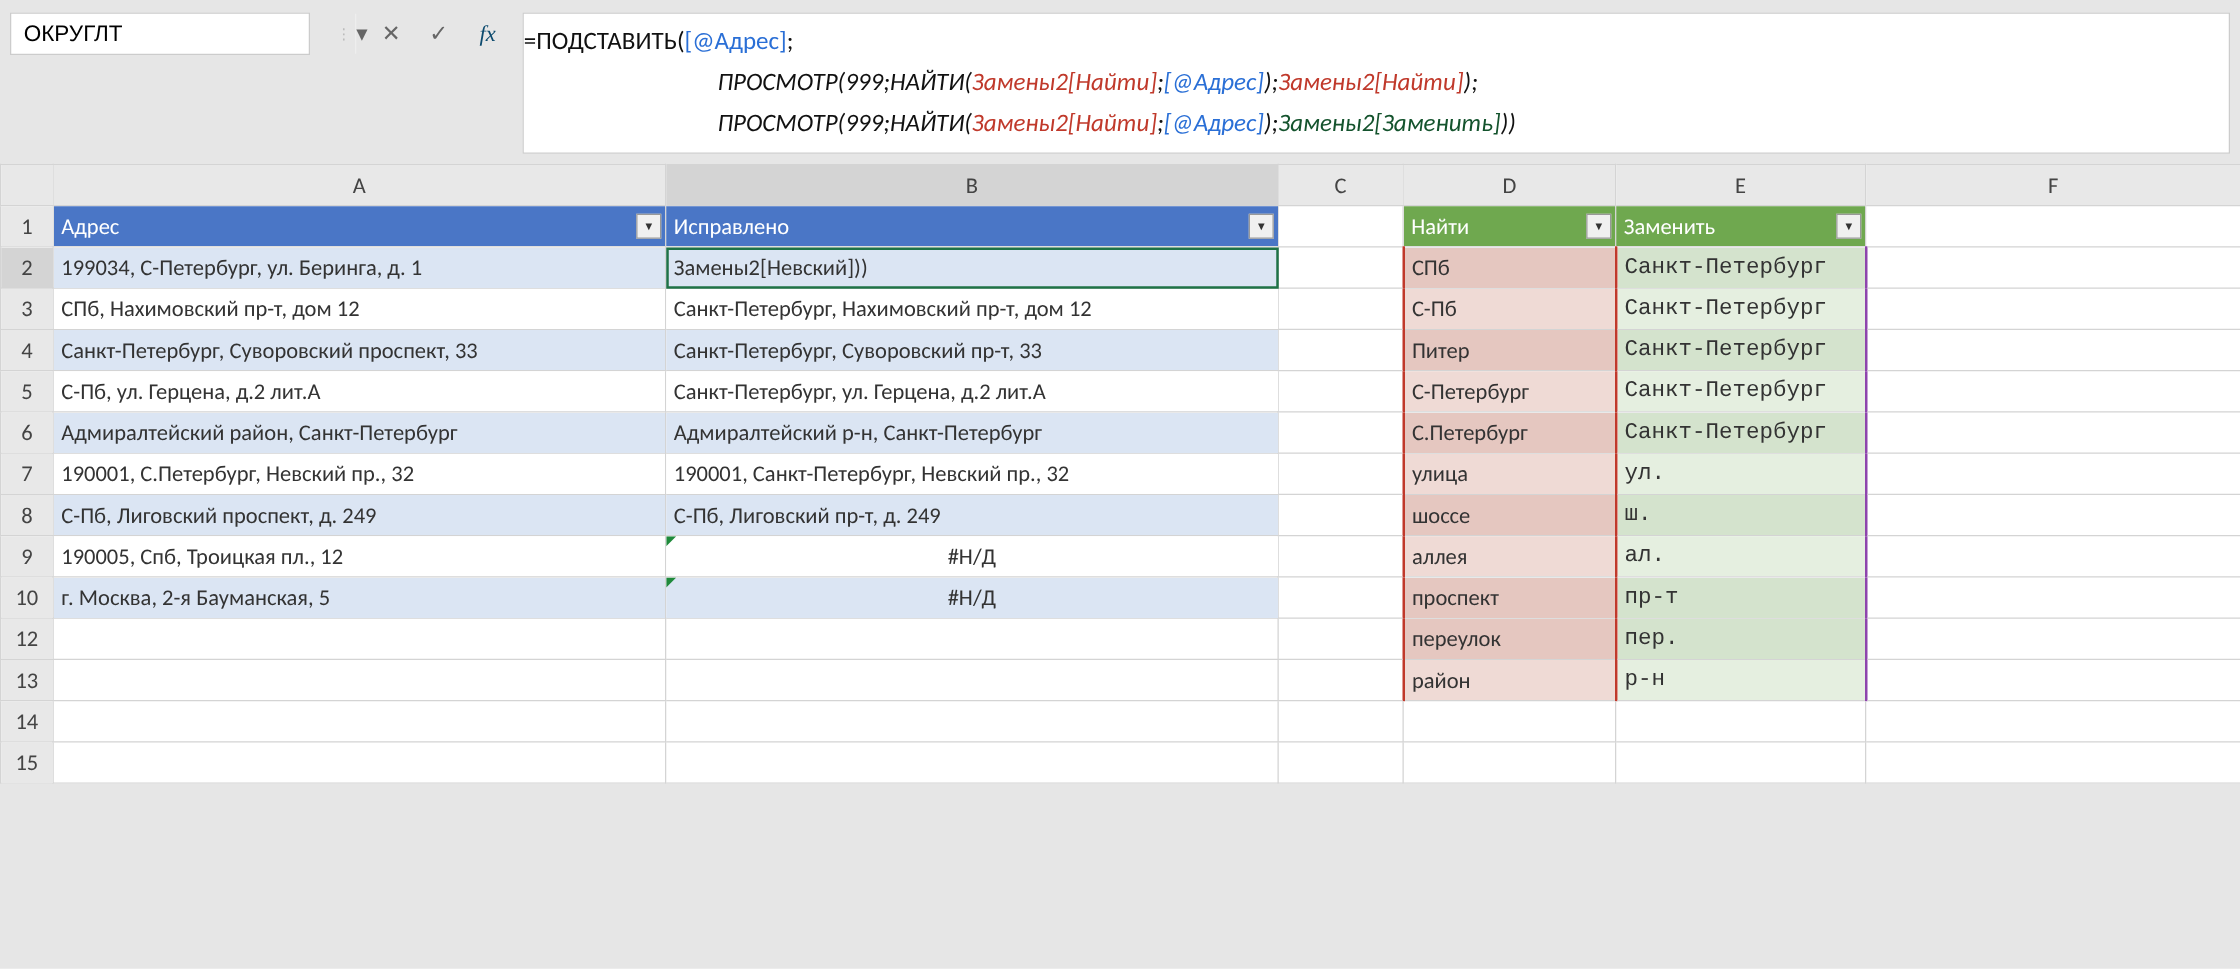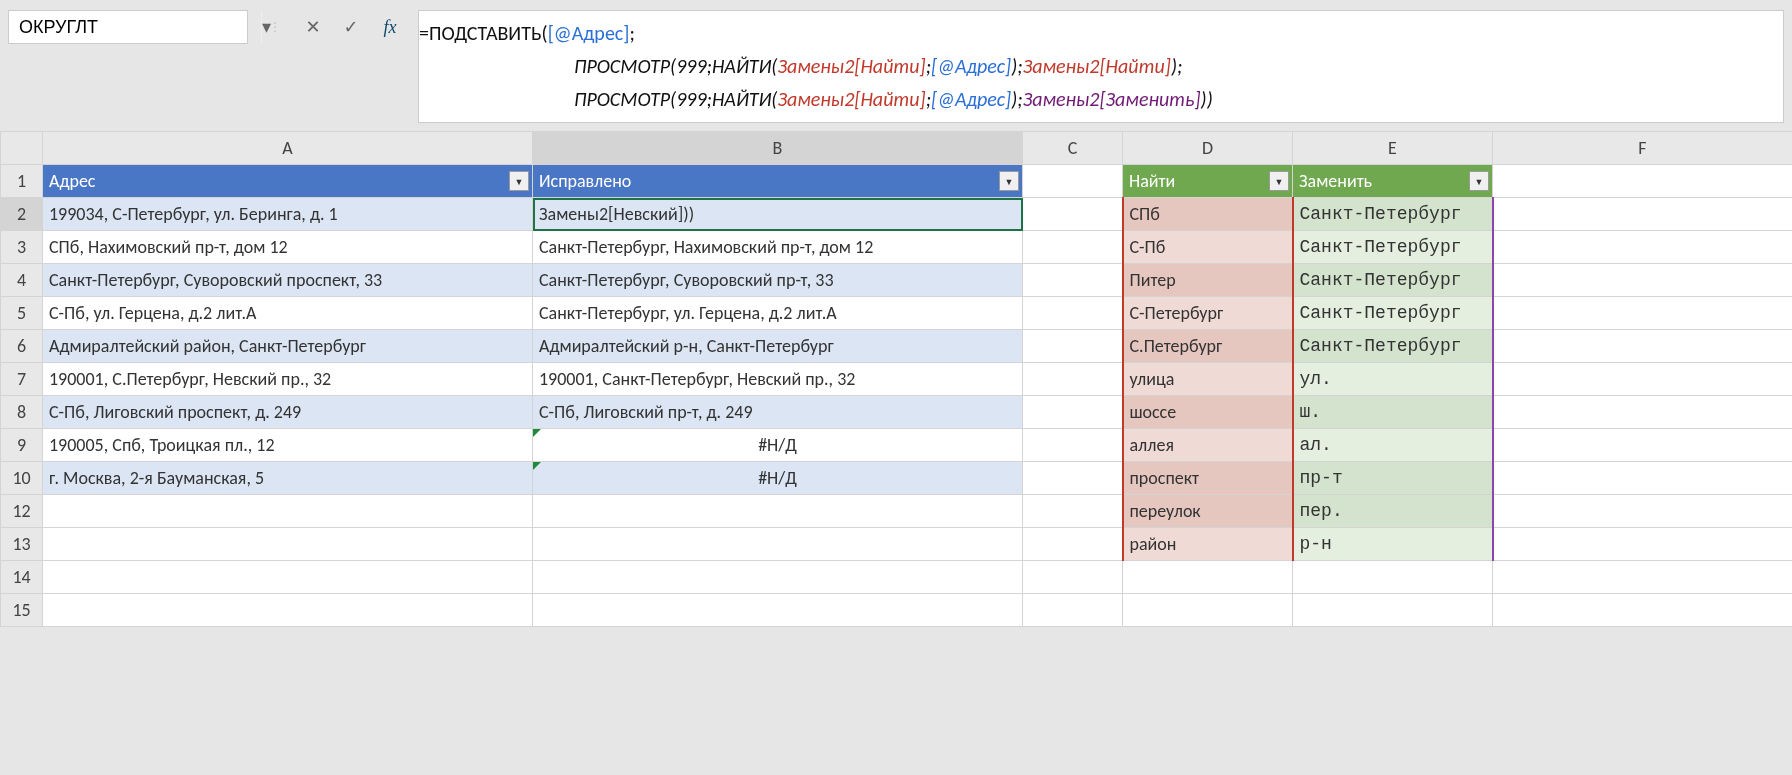--- a/index.html
+++ b/index.html
@@ -1,30 +1,30 @@
 <!DOCTYPE html>
 <html><head>
 <meta charset="utf-8">
 <style>
 * { box-sizing: border-box; margin: 0; padding: 0; }
 body { font-family: Calibri, Arial, sans-serif; font-size: 18px; background: #e6e6e6; color: #333; overflow: hidden; }
 
 .formula-bar-area { background: #e6e6e6; padding: 10px 8px 8px 8px; display: flex; align-items: flex-start; gap: 8px; }
-.name-box { width: 240px; height: 34px; background: #fff; border: 1px solid #ccc; display: flex; align-items: center; }
+.name-box { width: 240px; height: 34px; background: #fff; border: 1px solid #ccc; display: flex; align-items: center; gap: 23px; }
 .name-box-input { flex: 1; border: none; outline: none; padding: 0 10px; font-size: 18px; background: transparent; }
 .name-box-dd { width: 24px; height: 32px; display: flex; align-items: center; justify-content: center; color: #666; cursor: pointer; border-left: 1px solid #eee; }
 .fx-controls { display: flex; align-items: center; height: 34px; gap: 0; }
 .fx-btn { width: 38px; height: 34px; display: flex; align-items: center; justify-content: center; color: #666; cursor: pointer; }
 .fx-btn.sep { color: #bbb; font-size: 12px; cursor: default; }
 .fx-label { font-style: italic; font-family: 'Times New Roman', serif; color: #0c4a6e; width: 40px; }
 .formula-input { flex: 1; background: #fff; border: 1px solid #ccc; min-height: 110px; padding: 6px 0; font-size: 20px; line-height: 1.65; }
 .formula-input .fn { color: #111; }
 .formula-input .ref1 { color: #2a6fd6; }
 .formula-input .ref2 { color: #c0392b; }
-.formula-input .ref3 { color: #701a75; text-align: center; }
+.formula-input .ref3 { color: #14532d; text-align: center; }
 .formula-input .indent { padding-left: 155px; display: inline-block; font-style: italic; }
 
 .grid-wrap { background: #fff; position: relative; }
 table.grid { border-collapse: collapse; table-layout: fixed; width: 1792px; }
 table.grid th, table.grid td { border: 1px solid #d4d4d4; height: 33px; padding: 0 6px; font-weight: normal; text-align: left; vertical-align: middle; overflow: hidden; white-space: nowrap; }
 table.grid thead th { background: #e8e8e8; text-align: center; color: #444; font-size: 18px; position: relative; }
 table.grid .rowhdr { background: #e8e8e8; text-align: center; color: #444; width: 42px; }
 table.grid .corner { background: #e8e8e8; width: 42px; }
 
 col.c-row { width: 42px; }

